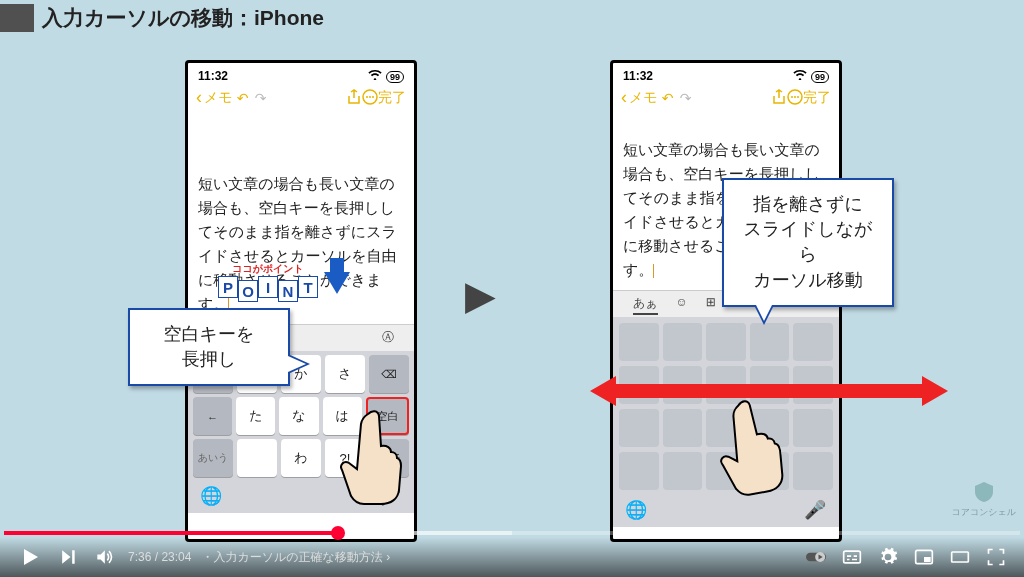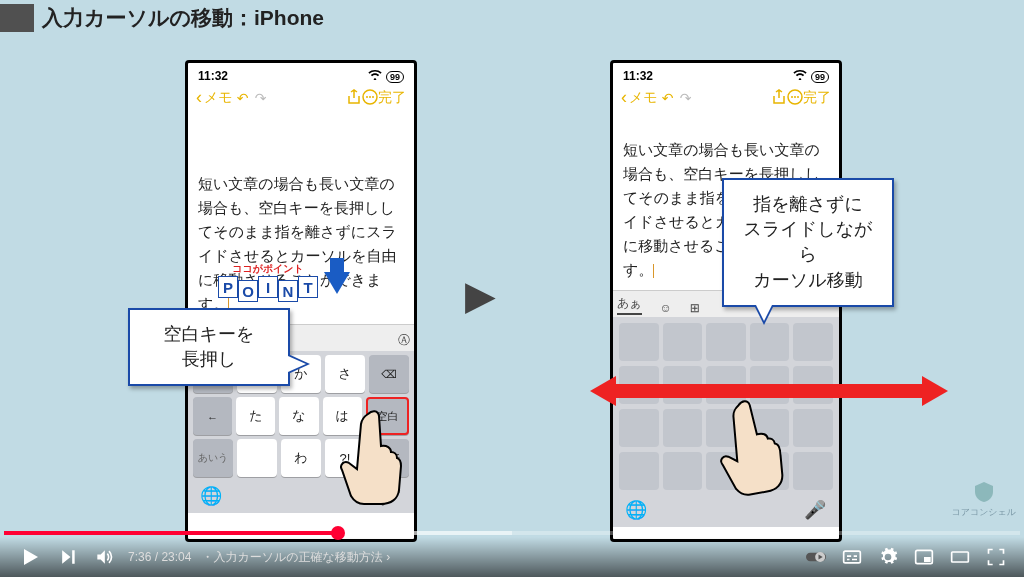--- a/index.html
+++ b/index.html
@@ -27,21 +27,21 @@
   .nav-right { display: flex; align-items: flex-start; font-size: 14px; }
   .nav-icon { width: 16px; height: 16px; display: inline-flex; align-items: center; justify-content: center; }
   .nav-icon.dim { color: #bbb; }
   
   .note-content { padding: 0 10px 8px; font-size: 15px; line-height: 1.6; color: #222; }
   .cursor { display: inline-block; width: 1px; height: 14px; background: #d9972a; vertical-align: middle; }
   
   .phone.right .note-content { margin-top: 26px; }
   
   
-  .kb-selector { display: flex; gap: 18px; padding: 4px 4px 2px; border-top: 1px solid #ccc; background: #eee; font-size: 12px; color: #444; align-items: flex-end; }
+  .kb-selector { display: flex; gap: 18px; padding: 4px 20px 2px; border-top: 1px solid #ccc; background: #eee; font-size: 12px; color: #444; align-items: flex-start; }
   .kb-selector span.active { border-bottom: 2px solid #444; padding-bottom: 1px; }
   
   .keyboard { background: #d3d5da; padding: 4px 3px 2px; }
   .kb-row { display: flex; margin-bottom: 4px; }
   .key { background: #fff; border-radius: 4px; box-shadow: 0 1px 0 rgba(0,0,0,0.25); flex: 1; height: 38px; margin: 0 2px; display: flex; align-items: center; justify-content: center; font-size: 13px; color: #222; }
   .key.fn { background: #b4b8c0; font-size: 11px; }
   .key.small { font-size: 10px; color: #666; }
   .key.space-highlight { border: 2px solid #e22; }
   
   .kb-bottom { display: flex; justify-content: space-between; padding: 2px 12px 6px; background: #d3d5da; font-size: 18px; color: #555; }

